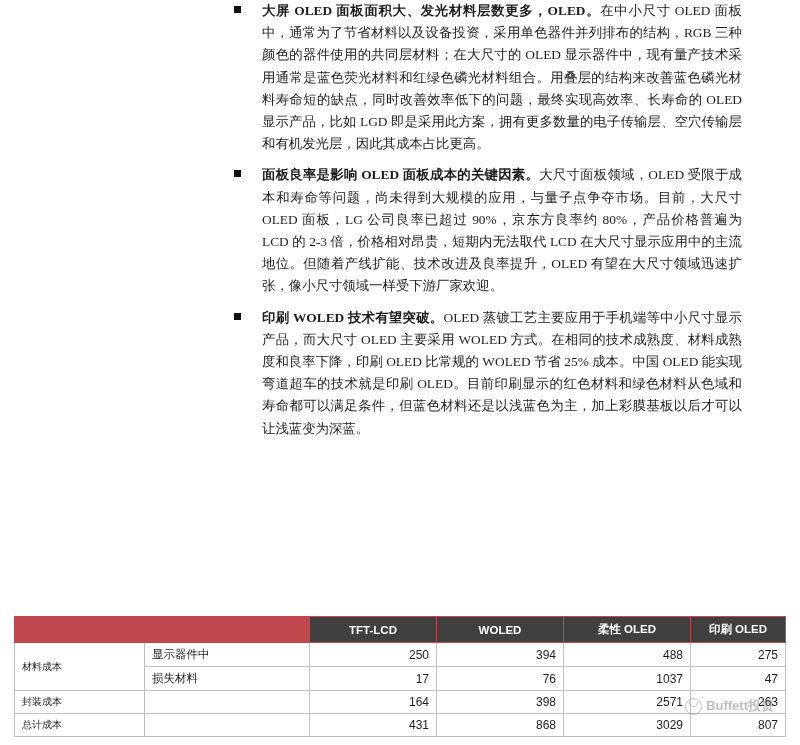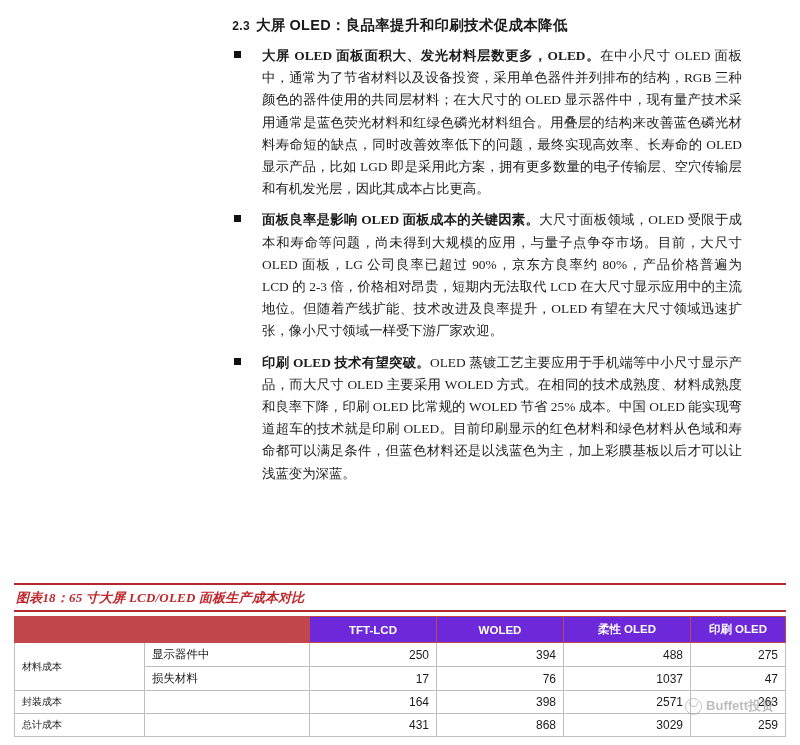--- a/index.html
+++ b/index.html
@@ -105,21 +105,21 @@
     font-size: 11.5px;
     margin-top: 4px;
   }
   table.cost th, table.cost td {
     border: 1px solid #bfbfbf;
     padding: 4px 7px;
     height: 20px;
     box-sizing: border-box;
   }
   table.cost thead th {
-    background: #6d28d9;
+    background: #404040;
     color: #ffffff;
     border: 1px solid #c0474b;
     font-family: "Liberation Sans", sans-serif;
     font-weight: bold;
     font-size: 11.5px;
     text-align: center;
     height: 26px;
   }
   table.cost thead th.blank {
     background: #c0474b;
@@ -182,48 +182,42 @@
     color: #6f6f6f;
     font-weight: bold;
     font-family: "Liberation Sans", sans-serif;
   }
 </style>
 </head>
 <body>
 
 <div class="page">
 
-  <div class="section-head">
-    <span class="num">2.3</span><span>大屏</span>&nbsp;<span class="lat">OLED</span><span>：良品率提升和印刷技术促成本降低</span>
-  </div>
 
   <div class="content">
 
     <div class="bullet-block">
       <span class="bullet-marker"></span>
       <div class="para"><b>大屏 OLED 面板面积大、发光材料层数更多，OLED。</b><span>在中小尺寸 OLED 面板中，通常为了节省材料以及设备投资，采用单色器件并列排布的结构，RGB 三种颜色的器件使用的共同层材料；在大尺寸的 OLED 显示器件中，现有量产技术采用通常是蓝色荧光材料和红绿色磷光材料组合。用叠层的结构来改善蓝色磷光材料寿命短的缺点，同时改善效率低下的问题，最终实现高效率、长寿命的 OLED 显示产品，比如 LGD 即是采用此方案，拥有更多数量的电子传输层、空穴传输层和有机发光层，因此其成本占比更高。</span></div>
     </div>
 
     <div class="bullet-block">
       <span class="bullet-marker"></span>
       <div class="para"><b>面板良率是影响 OLED 面板成本的关键因素。</b><span>大尺寸面板领域，OLED 受限于成本和寿命等问题，尚未得到大规模的应用，与量子点争夺市场。目前，大尺寸 OLED 面板，LG 公司良率已超过 90%，京东方良率约 80%，产品价格普遍为 LCD 的 2-3 倍，价格相对昂贵，短期内无法取代 LCD 在大尺寸显示应用中的主流地位。但随着产线扩能、技术改进及良率提升，OLED 有望在大尺寸领域迅速扩张，像小尺寸领域一样受下游厂家欢迎。</span></div>
     </div>
 
     <div class="bullet-block">
       <span class="bullet-marker"></span>
-      <div class="para"><b>印刷 OLED 技术有望突破。</b><span>OLED 蒸镀工艺主要应用于手机端等中小尺寸显示产品，而大尺寸 OLED 主要采用 WOLED 方式。在相同的技术成熟度、材料成熟度和良率下降，印刷 OLED 比常规的 WOLED 节省 25% 成本。中国 OLED 能实现弯道超车的技术就是印刷 OLED。目前印刷显示的红色材料和绿色材料从色域和寿命都可以满足条件，但蓝色材料还是以浅蓝色为主，加上彩膜基板以后才可以让浅蓝变为深蓝。</span></div>
+      <div class="para"><b>印刷 WOLED 技术有望突破。</b><span>OLED 蒸镀工艺主要应用于手机端等中小尺寸显示产品，而大尺寸 OLED 主要采用 WOLED 方式。在相同的技术成熟度、材料成熟度和良率下降，印刷 OLED 比常规的 WOLED 节省 25% 成本。中国 OLED 能实现弯道超车的技术就是印刷 OLED。目前印刷显示的红色材料和绿色材料从色域和寿命都可以满足条件，但蓝色材料还是以浅蓝色为主，加上彩膜基板以后才可以让浅蓝变为深蓝。</span></div>
     </div>
 
   </div>
 
   <div class="exhibit">
 
-    <div class="caption-bar">
-      <span class="caption-text">图表18：65 寸大屏 LCD/OLED 面板生产成本对比</span>
-    </div>
 
     <table class="cost">
       <thead>
         <tr>
           <th class="blank" style="width:130px"></th>
           <th class="blank" style="width:165px"></th>
           <th>TFT-LCD</th>
           <th>WOLED</th>
           <th>柔性 OLED</th>
           <th style="width:95px">印刷 OLED</th>
@@ -252,21 +246,21 @@
           <td class="num">398</td>
           <td class="num">2571</td>
           <td class="num">263</td>
         </tr>
         <tr>
           <td class="rowlabel">总计成本</td>
           <td class="sublabel"></td>
           <td class="num">431</td>
           <td class="num">868</td>
           <td class="num">3029</td>
-          <td class="num">259</td>
+          <td class="num">807</td>
         </tr>
       </tbody>
     </table>
 
 
   </div>
 
   <div class="watermark">
     <span class="wm-logo"></span>
     <span class="wm-text">Buffett投资</span>

